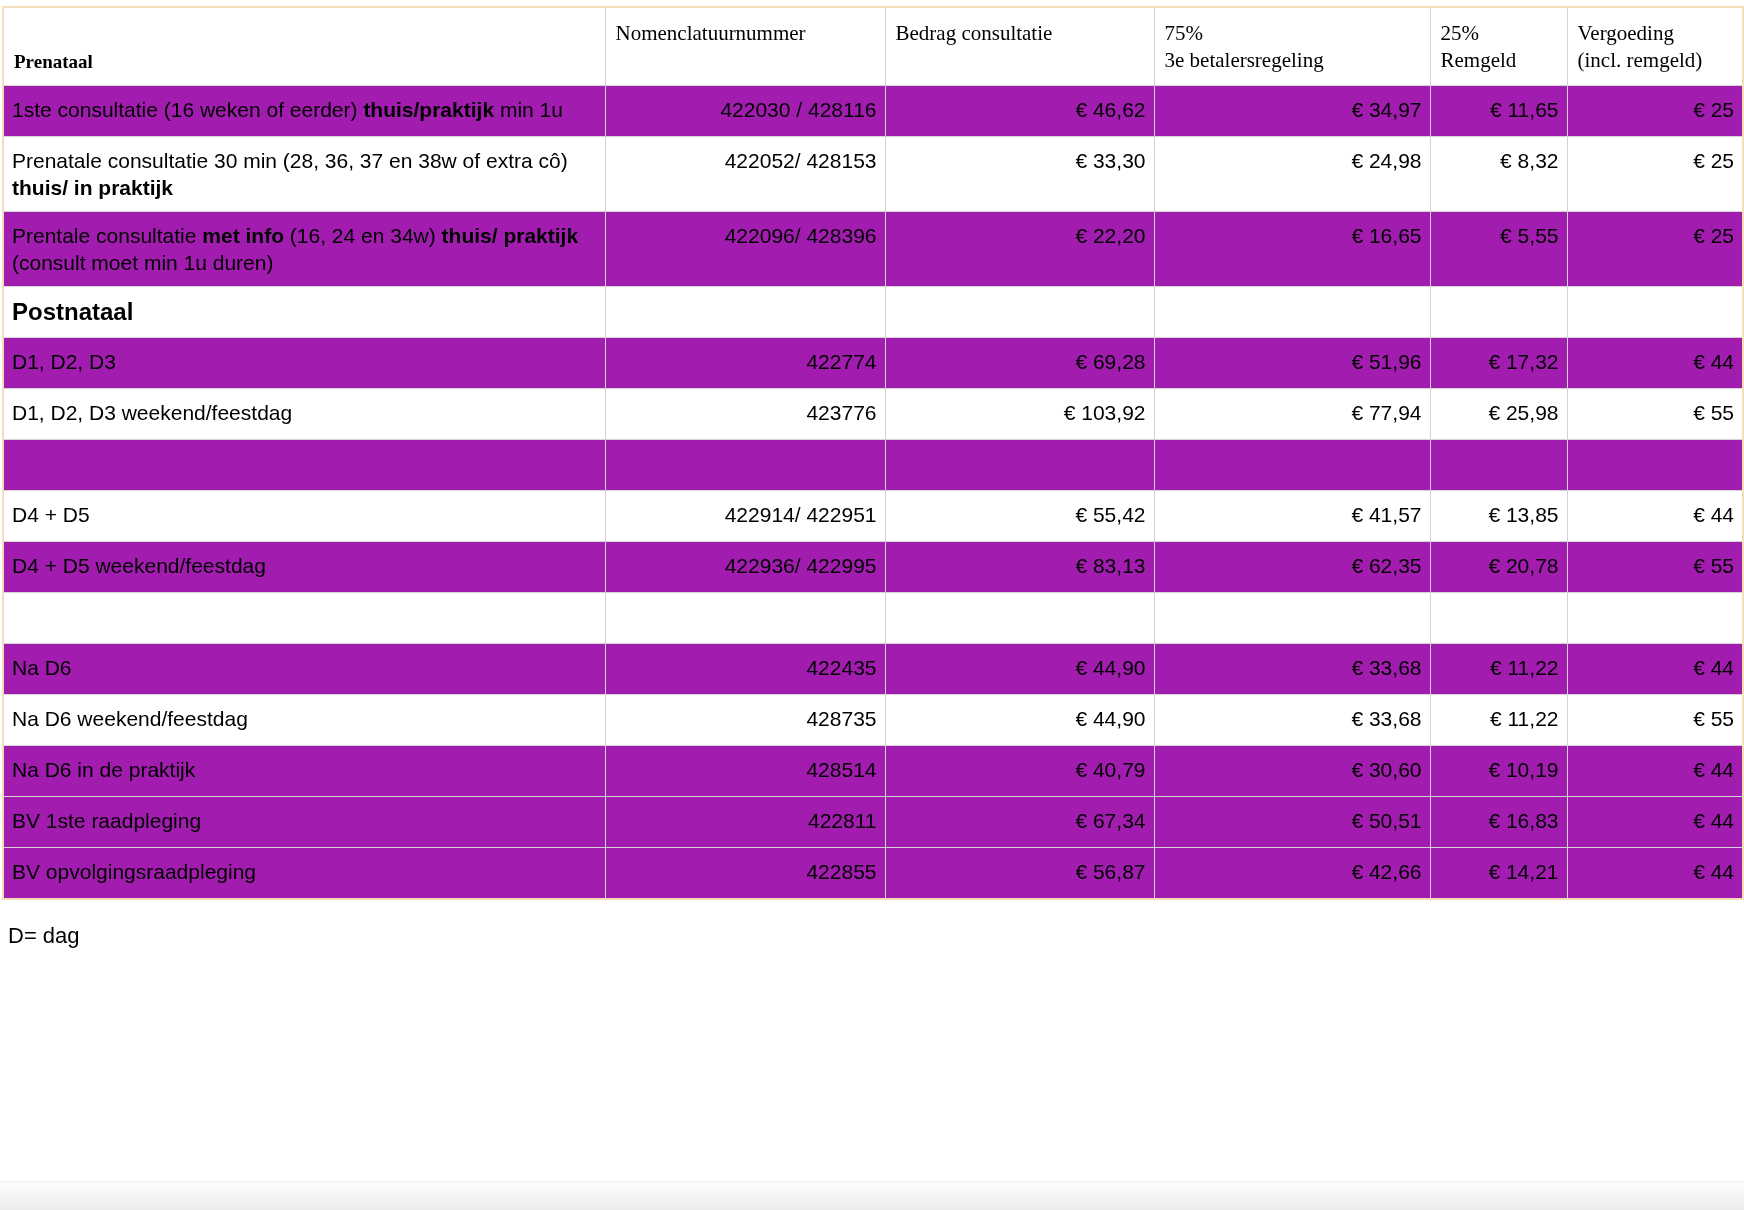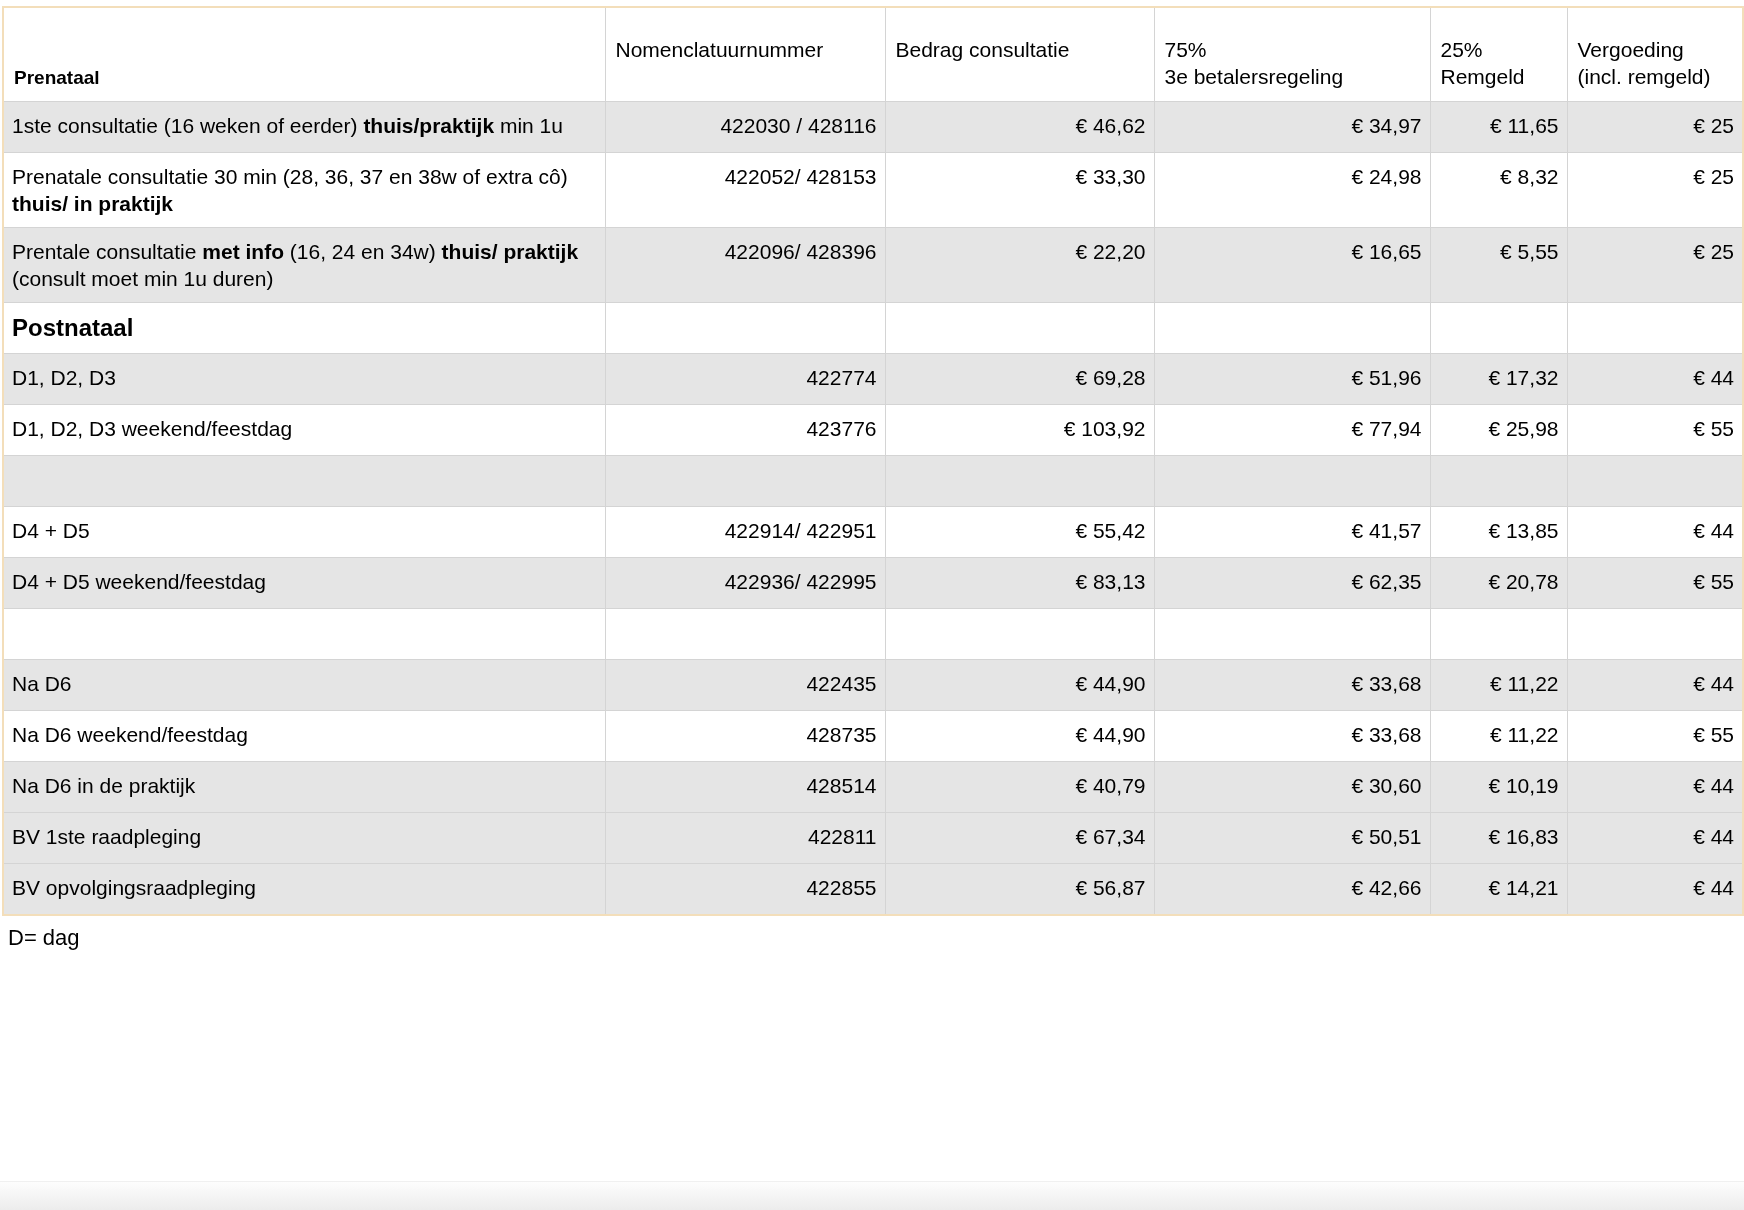--- a/index.html
+++ b/index.html
@@ -25,27 +25,28 @@
   }
   table.tariff td {
     border: 1px solid #d4d4d4;
     font-size: 21px;
     line-height: 27px;
     vertical-align: top;
     padding: 10px 8px 10px 8px;
     overflow: hidden;
     background: #ffffff;
   }
-  tr.row-gray td { background: #e5e5e5; }
+  tr.row-gray td { background: #a21caf; }
   tr.body-row { height: 51px; }
   tr.header-row { height: 64px; }
   tr.header-row td {
     white-space: pre-line;
-    padding: 28px 8px 8px 10px;
+    padding: 12px 8px 8px 10px;
     text-align: left;
+    font-family: Liberation Serif, serif;
   }
   td.cell-label {
     text-align: left;
     padding-left: 16px;
     padding-right: 14px;
   }
   td.cell-num {
     text-align: right;
     padding-right: 9px;
   }
@@ -53,21 +54,21 @@
     font-size: 19px;
     font-weight: bold;
     line-height: 30px;
   }
   .section-label {
     font-size: 24px;
     font-weight: bold;
     line-height: 30px;
   }
   .notes {
-    margin: 6px 0 0 8px;
+    margin: 20px 0 0 8px;
     font-size: 22px;
     line-height: 31px;
   }
   .caret {
     display: inline-block;
     width: 2px;
     height: 25px;
     background: #000000;
     vertical-align: -4px;
     margin-left: 1px;

